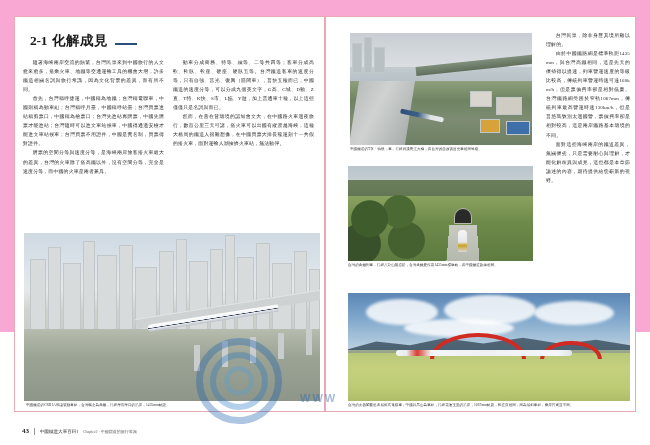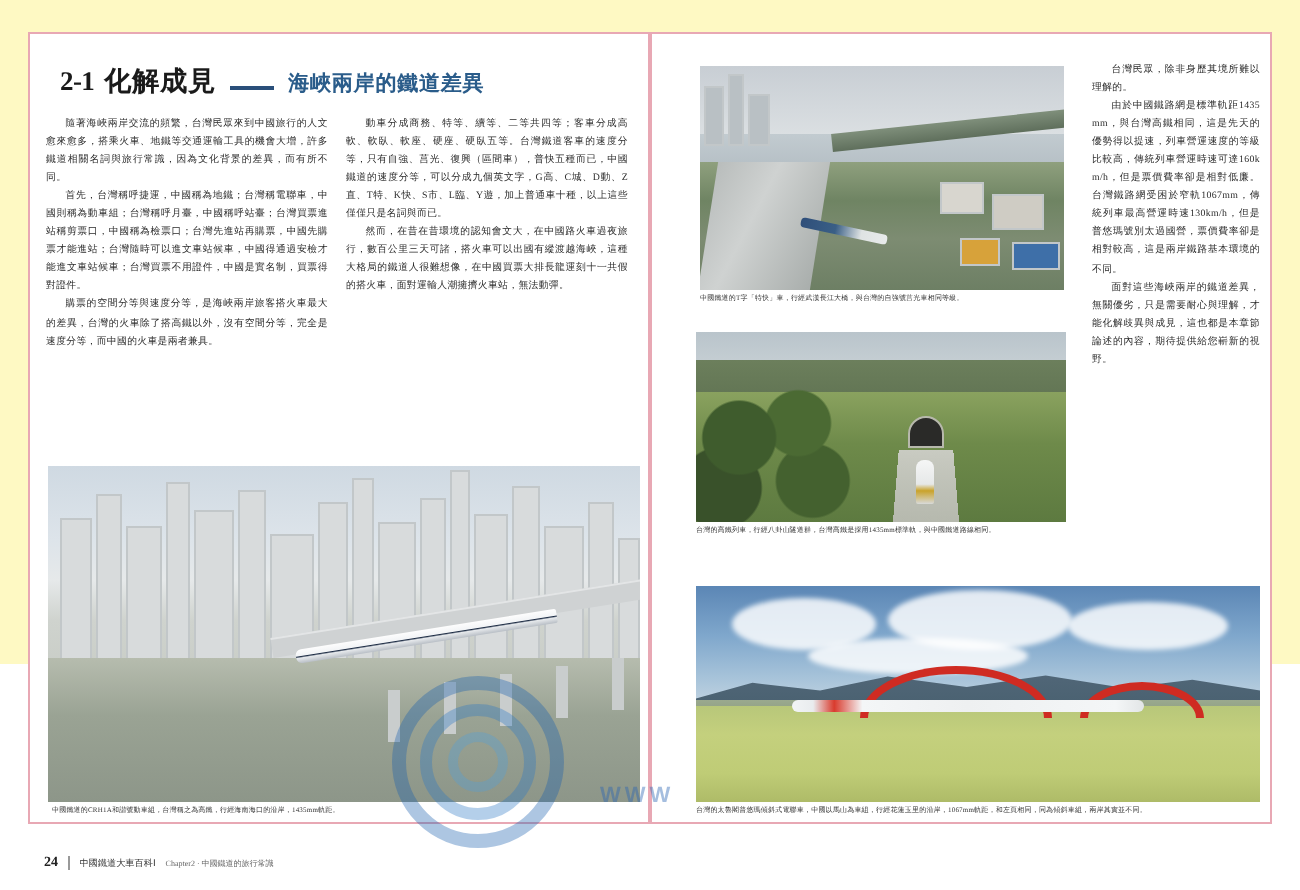--- a/index.html
+++ b/index.html
@@ -5,21 +5,21 @@
   * { box-sizing: border-box; margin: 0; padding: 0; }
   html, body {
     width: 650px; height: 445px;
     background: #ffffff;
     font-family: "Liberation Sans", sans-serif;
     overflow: hidden;
   }
   .spread {
     position: relative;
     width: 650px; height: 332px;
-    background: #fef9c3;
+    background: #f9a8d4;
   }
   
   .page-frame {
     position: absolute;
     left: 14px; top: 16px;
     width: 622px; height: 396px;
     border: 1.5px solid #e8a8b4;
     background: #ffffff;
   }
   .gutter {
@@ -252,21 +252,20 @@
 
 <div class="spread">
 
   <div class="page-frame"></div>
   <div class="gutter"></div>
 
   <div class="heading">
     <span class="num">2-1</span>
     <span class="main">化解成見</span>
     <span class="rule"></span>
-    <span class="sub">海峽兩岸的鐵道差異</span>
   </div>
 
   <div class="col" id="col-l1">
     <p>隨著海峽兩岸交流的頻繁，台灣民眾來到中國旅行的人文愈來愈多，搭乘火車、地鐵等交通運輸工具的機會大增，許多鐵道相關名詞與旅行常識，因為文化背景的差異，而有所不同。</p>
     <p>首先，台灣稱呼捷運，中國稱為地鐵；台灣稱電聯車，中國則稱為動車組；台灣稱呼月臺，中國稱呼站臺；台灣買票進站稱剪票口，中國稱為檢票口；台灣先進站再購票，中國先購票才能進站；台灣隨時可以進文車站候車，中國得通過安檢才能進文車站候車；台灣買票不用證件，中國是實名制，買票得對證件。</p>
     <p>購票的空間分等與速度分等，是海峽兩岸旅客搭火車最大的差異，台灣的火車除了搭高鐵以外，沒有空間分等，完全是速度分等，而中國的火車是兩者兼具。</p>
   </div>
   <div class="col" id="col-l2">
     <p>動車分成商務、特等、續等、二等共四等；客車分成高軟、軟臥、軟座、硬座、硬臥五等。台灣鐵道客車的速度分等，只有自強、莒光、復興（區間車），普快五種而已，中國鐵道的速度分等，可以分成九個英文字，G高、C城、D動、Z直、T特、K快、S市、L臨、Y遊，加上普通車十種，以上這些僅僅只是名詞與而已。</p>
     <p>然而，在昔在昔環境的認知會文大，在中國路火車過夜旅行，數百公里三天可諸，搭火車可以出國有縱渡越海峽，這種大格局的鐵道人很難想像，在中國買票大排長龍運刻十一共假的搭火車，面對運輸人潮擁擠火車站，無法動彈。</p>
@@ -352,20 +351,20 @@
   <div class="caption" style="left:348px; top:403px; width:282px;">台灣的太魯閣普悠瑪傾斜式電聯車，中國以馬山為車組，行經花蓮玉里的沿岸，1067mm軌距，和左頁相同，同為傾斜車組，兩岸其實並不同。</div>
 
   <div class="watermark">
     <div class="wm-ring"></div>
     <div class="wm-ring r2"></div>
     <div class="wm-ring r3"></div>
     <div class="wm-sub">WWW</div>
   </div>
 
   <div class="footer" id="footer-left">
-    <span class="pg">24</span>
+    <span class="pg">43</span>
     <span class="sep"></span>
     <span class="t1">中國鐵道大車百科Ⅰ</span>
     <span class="t2">Chapter2 · 中國鐵道的旅行常識</span>
   </div>
 
 
 </div>
 
 </body></html>

